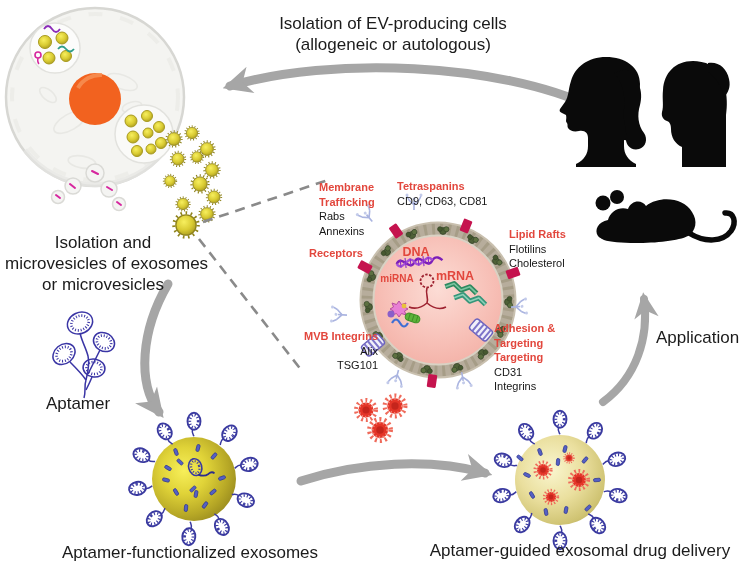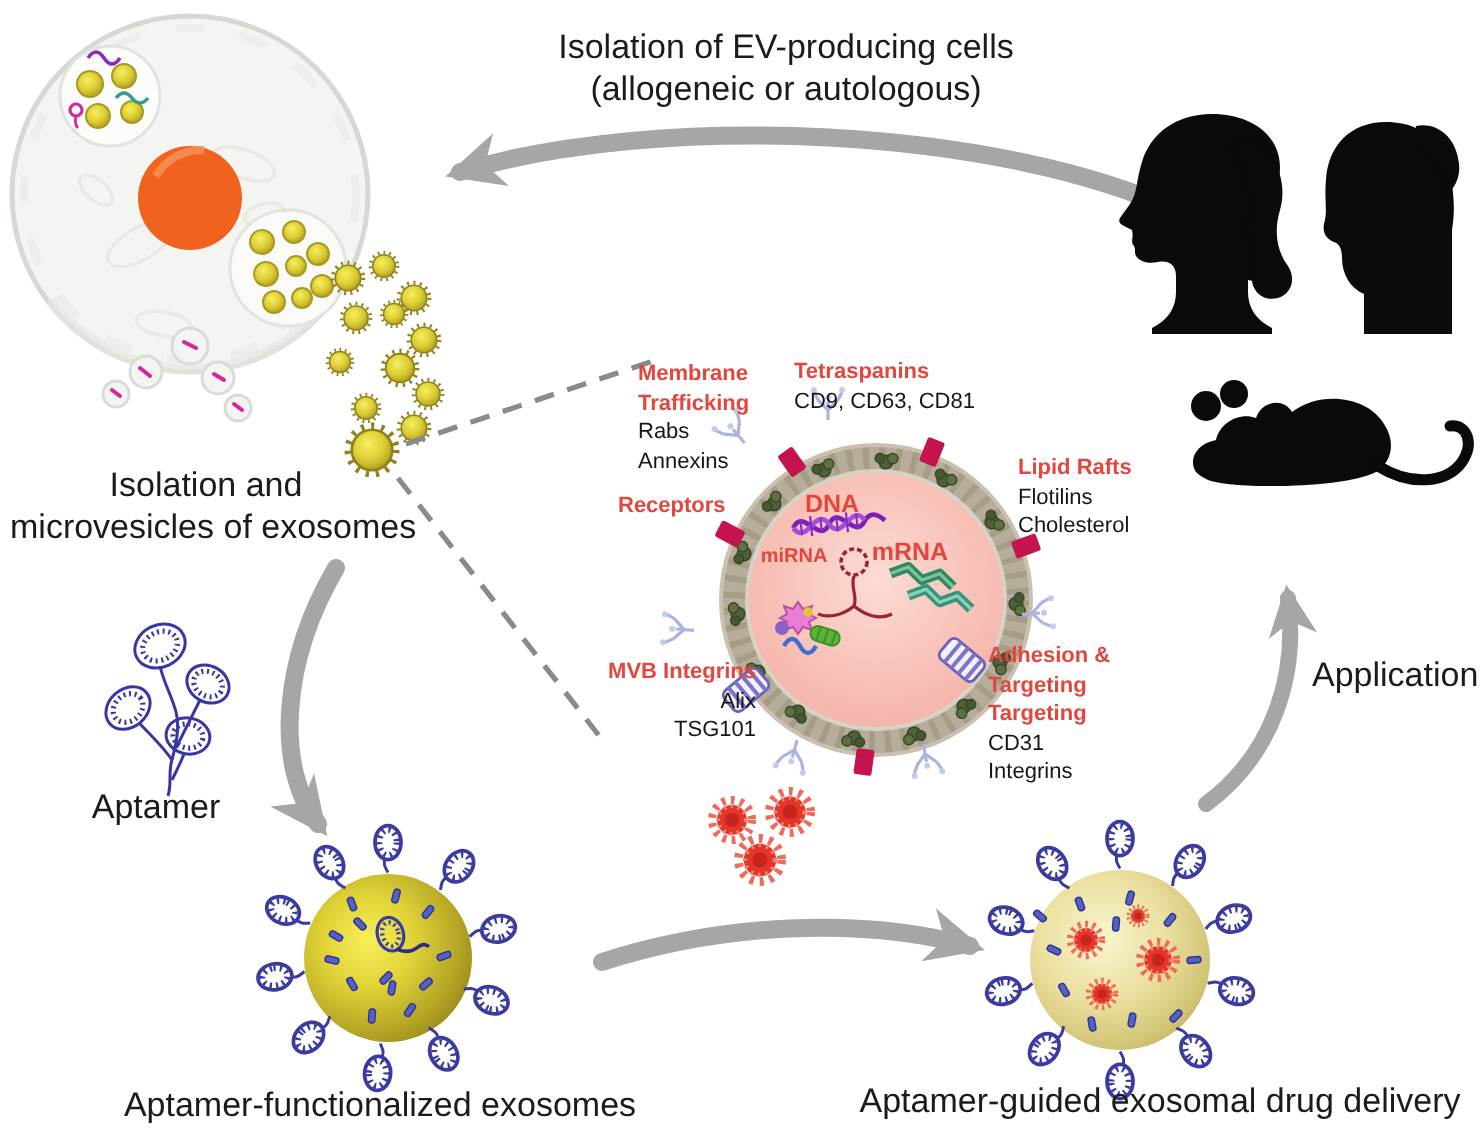--- a/index.html
+++ b/index.html
@@ -355,20 +355,21 @@
 </svg>
 
 <div class="lbl big" style="left:248px;top:13px;width:290px;">
   <div>Isolation of EV-producing cells</div>
   <div>(allogeneic or autologous)</div>
 </div>
 
 <div class="lbl big" style="left:5px;top:232px;width:196px;">
   <div>Isolation and</div>
   <div>microvesicles of exosomes</div>
+  <div>or microvesicles</div>
 </div>
 
 <div class="lbl big" style="left:28px;top:393px;width:100px;">Aptamer</div>
 
 
 <div class="lbl big" style="left:656px;top:327px;width:90px;text-align:left;">Application</div>
 
 <div class="lbl big" style="left:420px;top:540px;width:320px;">Aptamer-guided exosomal drug delivery</div>
 
 <div class="lbl big" style="left:55px;top:542px;width:270px;">Aptamer-functionalized exosomes</div>

